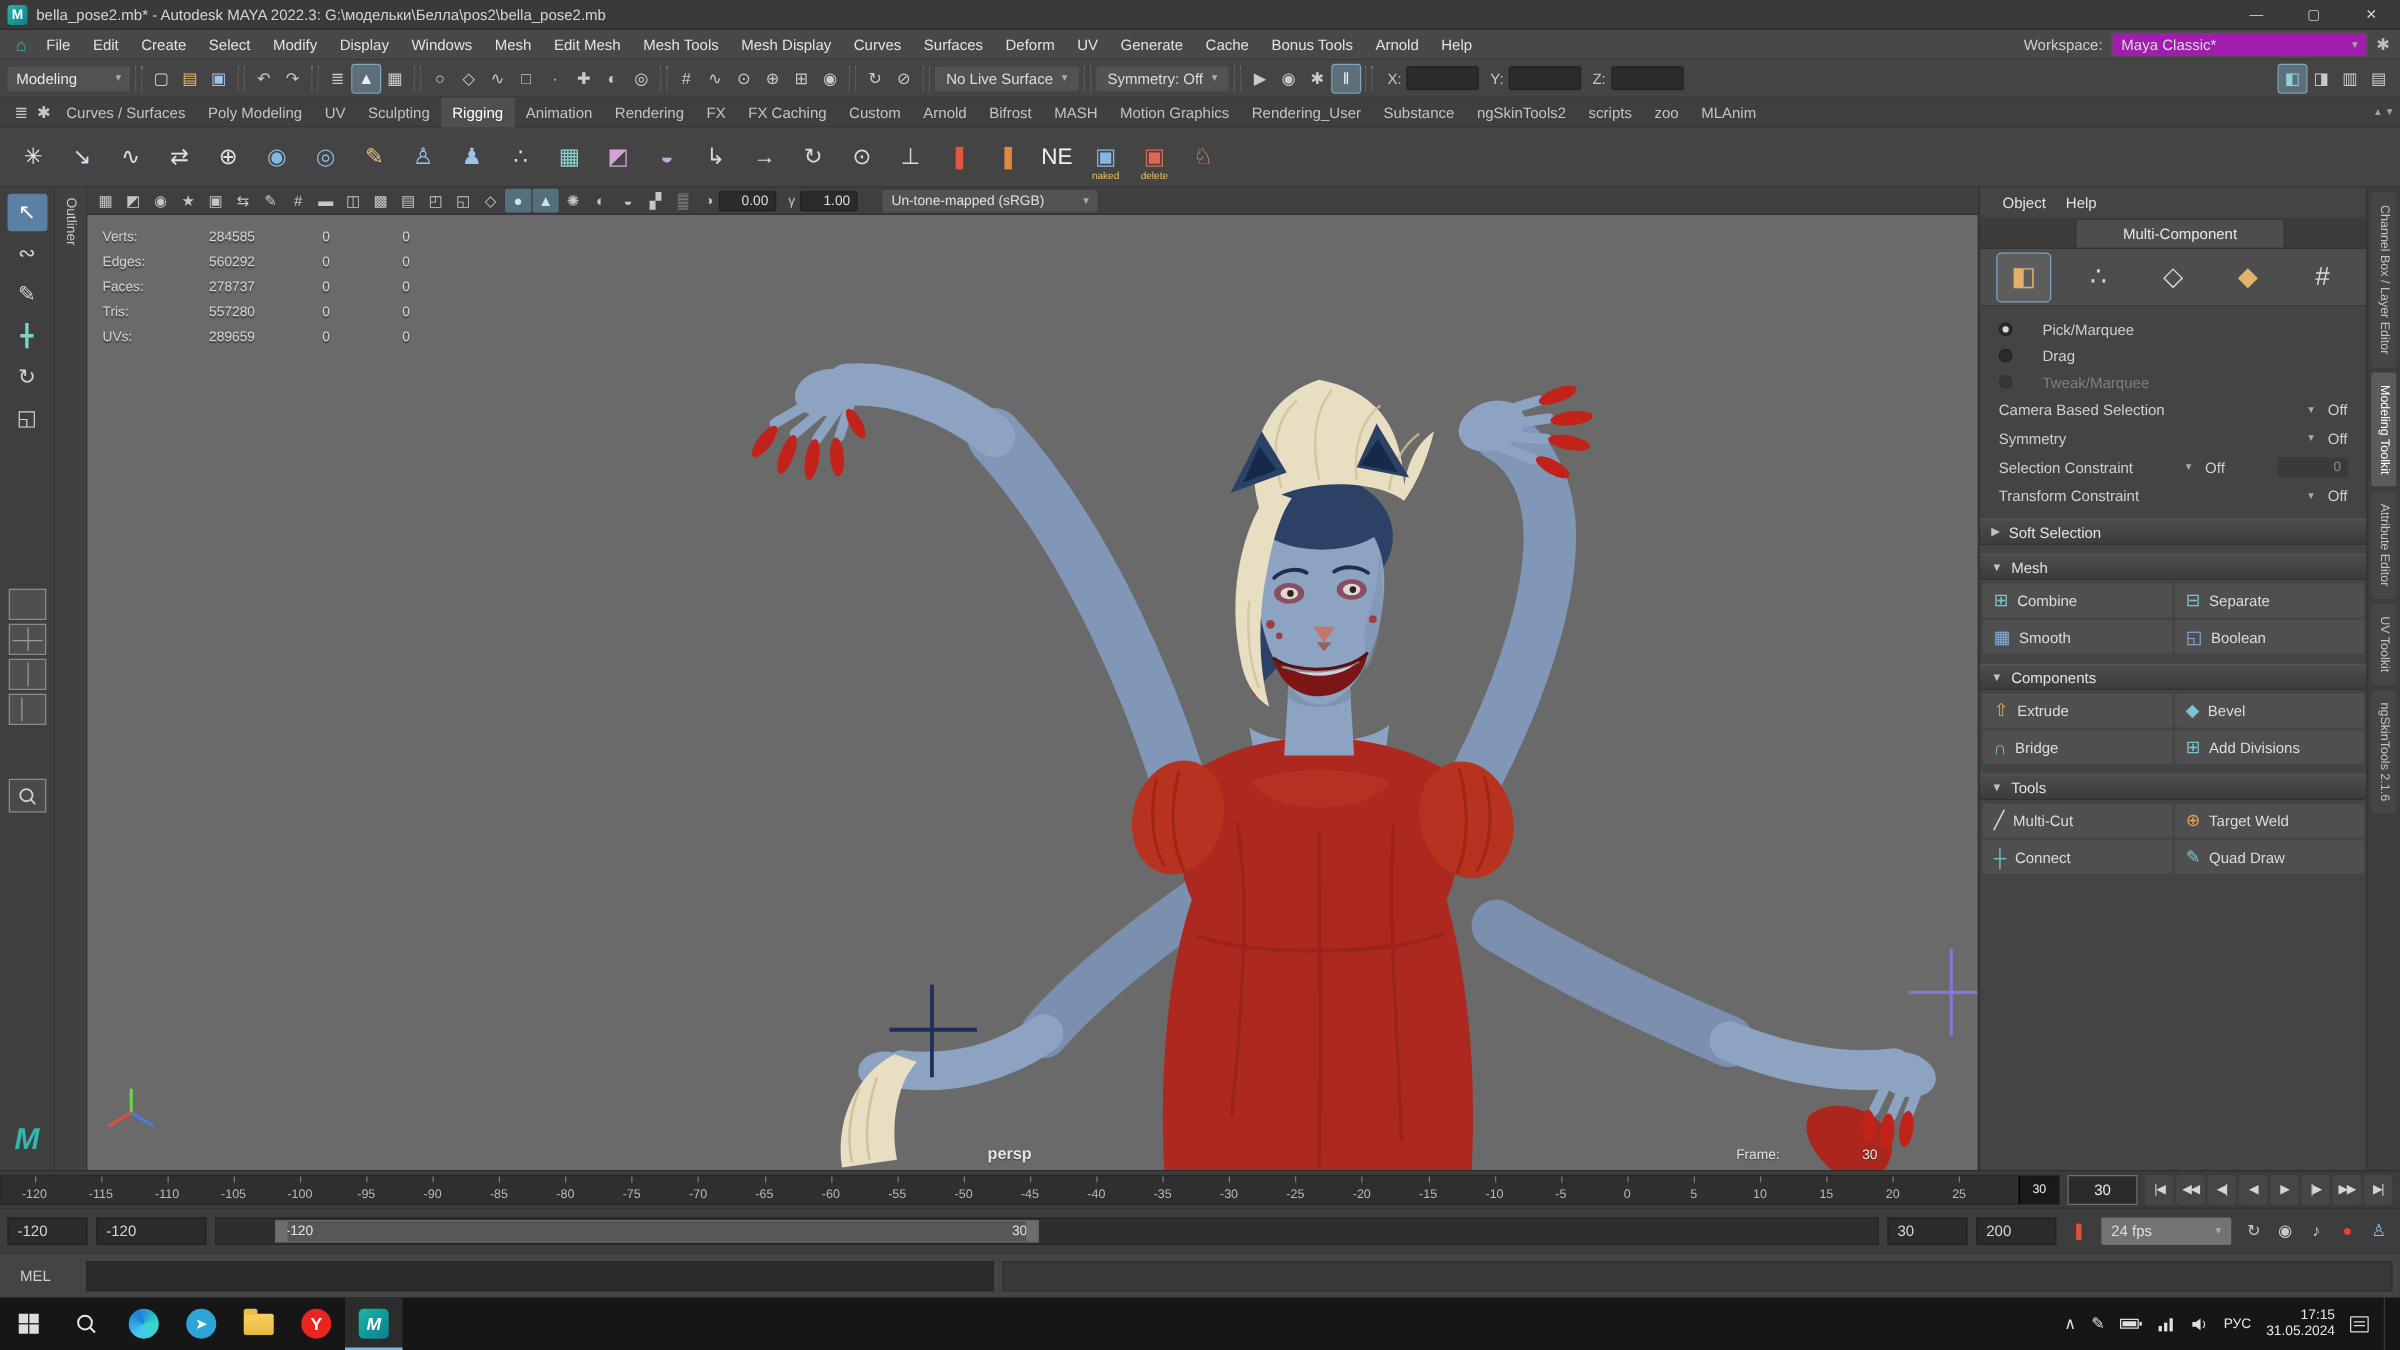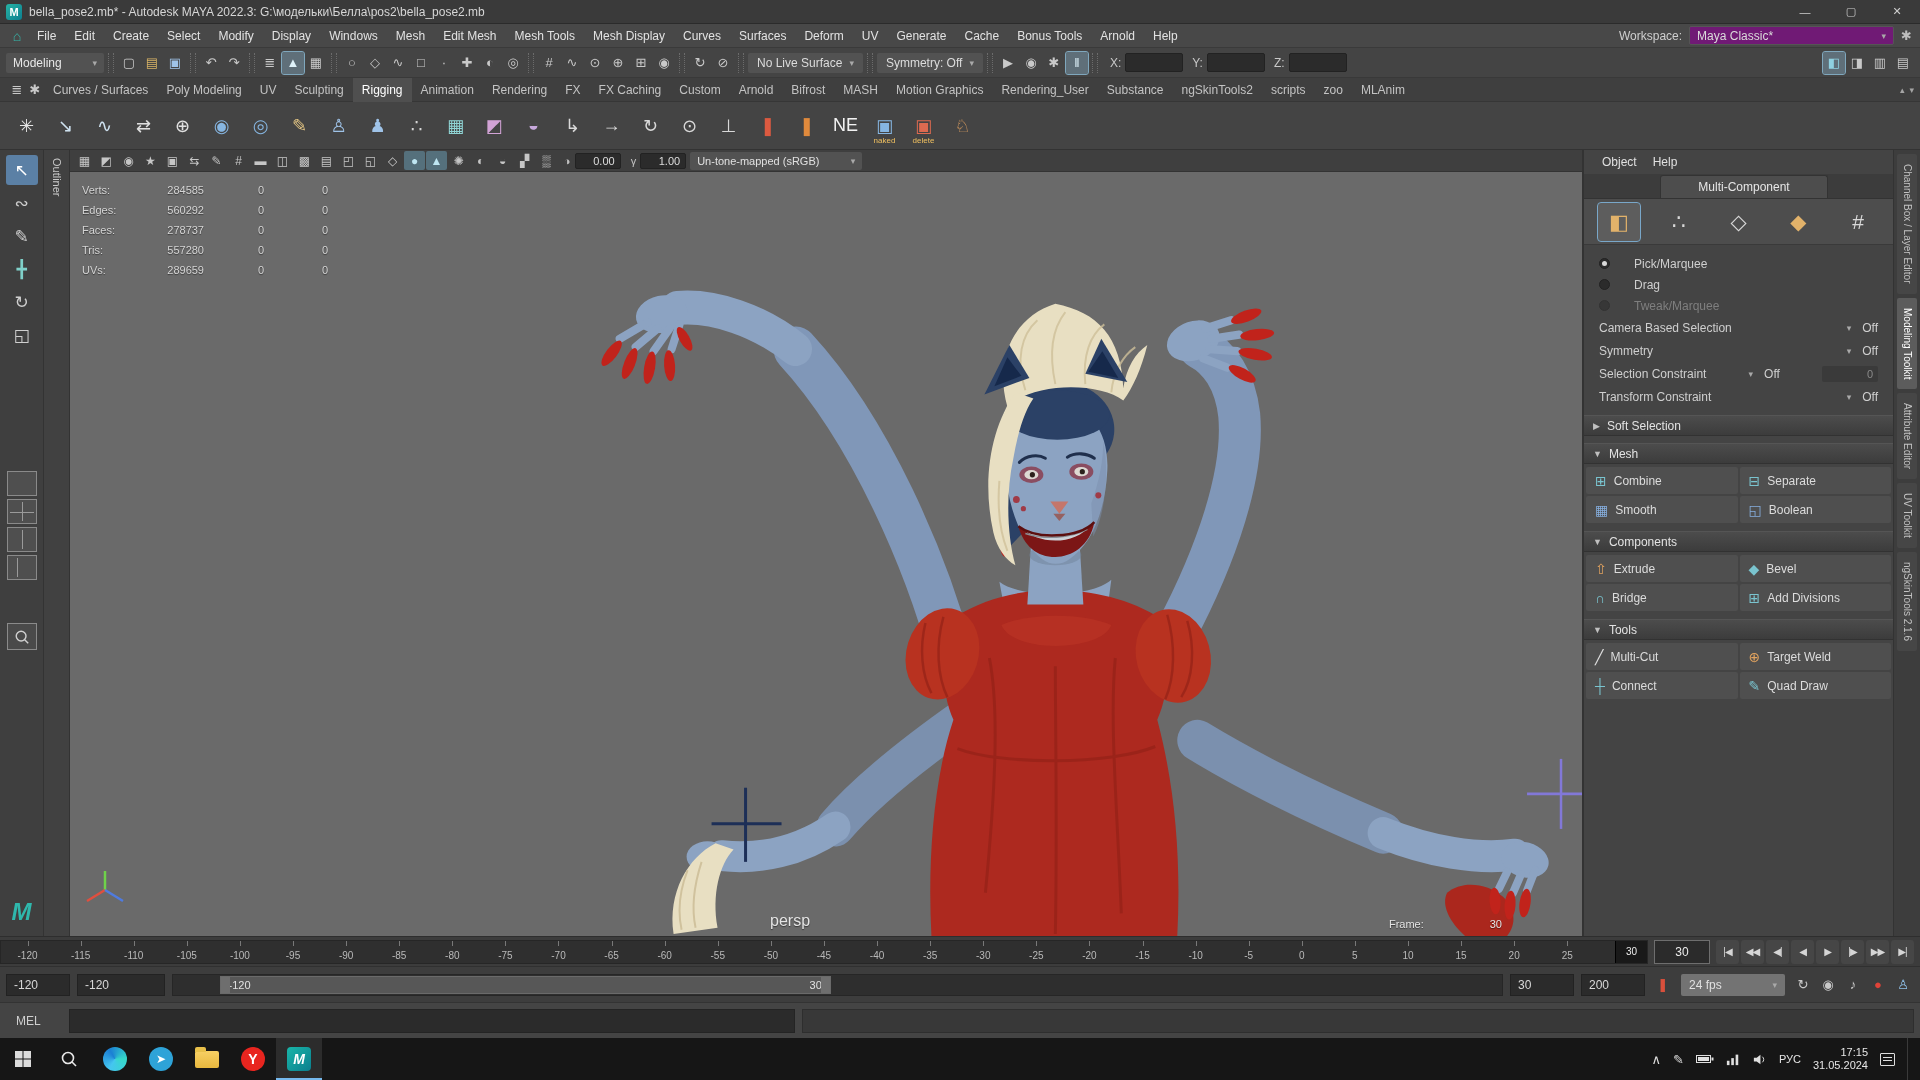--- a/index.html
+++ b/index.html
@@ -11,21 +11,21 @@
 #titlebar .t{font-size:12px;color:#d6d6d6;white-space:nowrap}
 .win-btns{margin-left:auto;display:flex;height:100%}
 .win-btn{width:46px;height:100%;display:flex;align-items:center;justify-content:center;font-size:11px;color:#cfcfcf}
 
 #menubar{top:24px;left:0;width:1920px;height:24px;background:#484848;display:flex;align-items:center;padding-left:6px;border-bottom:1px solid #3a3a3a}
 .home-icon{width:22px;text-align:center;color:#35b8ab;font-size:14px}
 .home-icon::before{content:"⌂"}
 .menu-item{padding:0 9px;font-size:12px;color:#e2e2e2;height:100%;display:flex;align-items:center;white-space:nowrap}
 .ws-wrap{margin-left:auto;display:flex;align-items:center;gap:7px;padding-right:8px}
 .ws-label{font-size:12px;color:#cfcfcf}
-.ws-select{width:205px;height:19px;background:#701a75;border:1px solid #555;border-radius:2px;display:flex;align-items:center;padding:0 7px;font-size:12px;color:#dadada}
+.ws-select{width:205px;height:19px;background:#a21caf;border:1px solid #555;border-radius:2px;display:flex;align-items:center;padding:0 7px;font-size:12px;color:#dadada}
 .chev{margin-left:auto;font-size:9px;color:#a9a9a9}
 .chev::before{content:"▾"}
 .small-glyph{font-size:13px;color:#bdbdbd}
 
 #statusline{top:48px;left:0;width:1920px;height:30px;background:#444;display:flex;align-items:center;padding:0 6px;border-bottom:1px solid #393939}
 .sl-sep{width:6px;height:20px;border-left:1px dotted #6b6b6b;border-right:1px dotted #6b6b6b;margin:0 4px;flex:0 0 auto}
 .mode-select{width:98px;height:20px;background:#525252;border-radius:2px;display:flex;align-items:center;padding:0 7px;font-size:12px;color:#e8e8e8;flex:0 0 auto}
 .sl-group{display:flex;align-items:center;gap:1px;flex:0 0 auto}
 .icon-btn{width:22px;height:22px;display:flex;align-items:center;justify-content:center;font-size:13px;color:#c9c9c9;border-radius:2px;flex:0 0 auto}
 .icon-btn.active{background:#5f6f79;outline:1px solid #7fa7bd;color:#dff2fa}
@@ -58,30 +58,30 @@
 
 #viewport-panel{left:70px;top:150px;width:1513px;height:786px;display:flex;flex-direction:column;border-right:1px solid #333}
 .panel-menus{height:22px;background:#444;display:flex;align-items:center;padding-left:4px;font-size:12px;border-bottom:1px solid #3a3a3a}
 .focus-chip{width:9px;height:14px;background:#5285c5;margin-right:6px}
 .pmenu{padding:0 8px;color:#e0e0e0;height:100%;display:flex;align-items:center}
 .panel-toolbar{height:22px;background:#3f3f3f;display:flex;align-items:center;gap:1px;padding:0 4px;border-bottom:1px solid #333}
 .vp-icon{width:21px;height:19px;font-size:12px;color:#c6c6c6;display:flex;align-items:center;justify-content:center;border-radius:2px}
 .vp-icon.active{background:#55707c;color:#bfe6f2}
 .vp-field{width:46px;height:16px;background:#2b2b2b;border:1px solid #222;color:#ddd;font-size:11px;display:flex;align-items:center;justify-content:flex-end;padding:0 5px;border-radius:2px;margin:0 3px}
 .vp-ficon{font-size:11px;color:#c0c0c0;margin-left:6px}
-.vp-select{min-width:172px;height:18px;background:#525252;border-radius:2px;font-size:11px;color:#e0e0e0;display:flex;align-items:center;padding:0 7px;gap:8px;margin-left:0}
+.vp-select{min-width:172px;height:18px;background:#525252;border-radius:2px;font-size:11px;color:#e0e0e0;display:flex;align-items:center;padding:0 7px;gap:8px;margin-left:16px}
 .viewport-canvas{flex:1;position:relative;background:#6a6a6a;overflow:hidden}
 .viewport-canvas svg.scene{position:absolute;inset:0;width:100%;height:100%}
 .hud{position:absolute;top:8px;left:12px;font-size:11px;color:#d4d4d4;text-shadow:0 1px 1px rgba(0,0,0,.45)}
 .hud-row{display:flex;height:20px;align-items:center}
 .hud-row .lab{width:56px}
 .hud-row .n1{width:66px;text-align:right}
 .hud-row .n2{width:60px;text-align:right}
 .hud-row .n3{width:64px;text-align:right}
-.cam-label{position:absolute;bottom:6px;left:700px;font-size:16px;font-weight:normal;color:#e4e4e4;text-shadow:0 1px 1px rgba(0,0,0,.5)}
+.cam-label{position:absolute;bottom:6px;left:720px;font-size:13px;font-weight:bold;color:#e4e4e4;text-shadow:0 1px 1px rgba(0,0,0,.5)}
 .frame-hud{position:absolute;bottom:6px;right:80px;display:flex;gap:66px;font-size:11px;color:#e4e4e4;text-shadow:0 1px 1px rgba(0,0,0,.5)}
 .axis-gizmo{position:absolute;left:12px;bottom:24px}
 
 #right-panel{left:1583px;top:150px;width:310px;height:786px;background:#444;border-left:1px solid #333;display:flex;flex-direction:column;font-size:12px}
 .rp-menus{height:24px;display:flex;gap:2px;padding:0 10px;align-items:center}
 .rp-menus .pmenu{padding:0 8px}
 .rp-tabrow{height:25px;background:#3c3c3c;position:relative;border-bottom:1px solid #333}
 .rp-tab{position:absolute;left:76px;bottom:0;width:168px;height:23px;background:#4d4d4d;border:1px solid #333;border-bottom:none;border-radius:3px 3px 0 0;display:flex;align-items:center;justify-content:center;color:#e6e6e6}
 .rp-compbar{height:46px;background:#4d4d4d;display:flex;align-items:center;justify-content:space-between;padding:0 14px;border-bottom:1px solid #3a3a3a}
 .comp-btn{width:42px;height:38px;display:flex;align-items:center;justify-content:center;font-size:21px;border-radius:3px}

